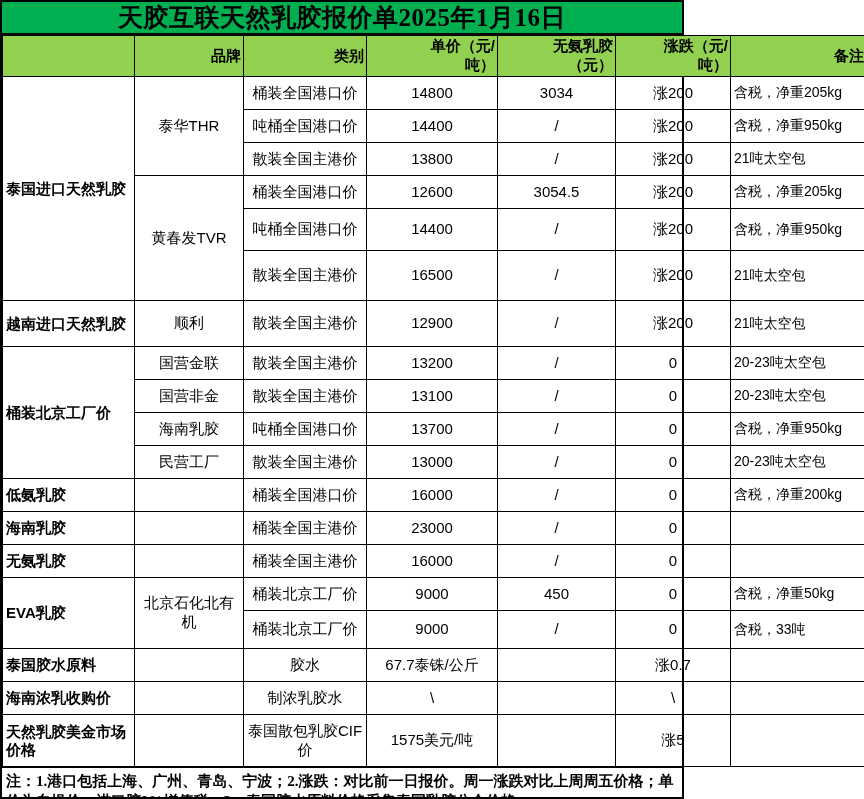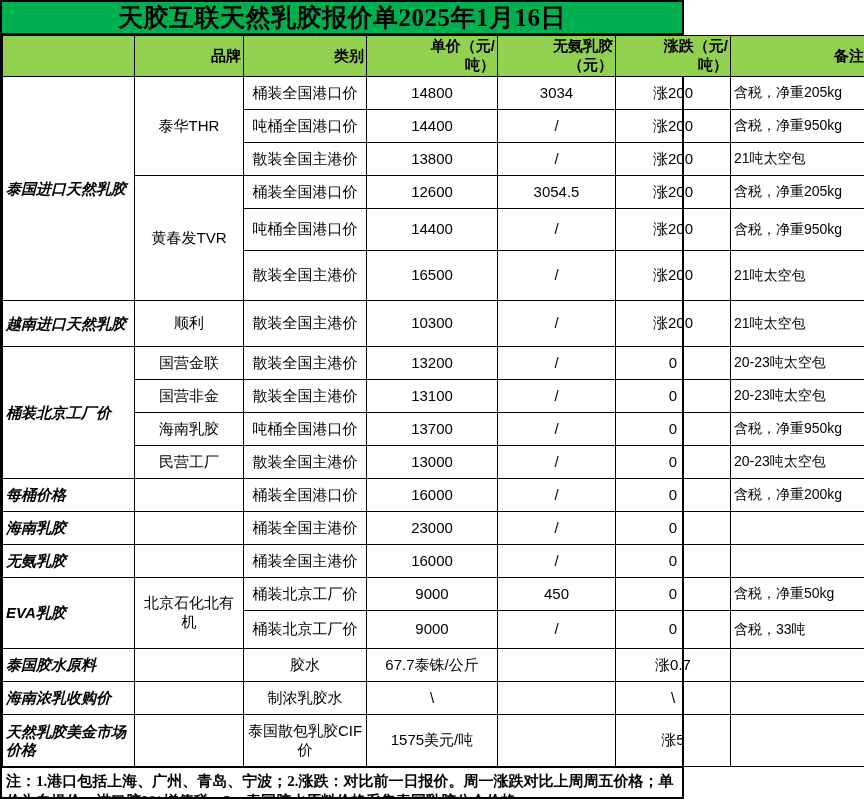--- a/index.html
+++ b/index.html
@@ -54,21 +54,20 @@
   td{
     font-size:15px;
     text-align:center;
     line-height:1.25;
   }
   td.col-group{
     text-align:left;
     font-weight:bold;
     line-height:1.2;
     padding-left:3px;
-    font-style:italic;
   }
   td.col-note{
     text-align:left;
     font-size:14px;
     padding-left:3px;
   }
   tbody tr{height:33px;}
   tbody tr:nth-child(5){height:42px;}
   tbody tr:nth-child(6){height:50px;}
   tbody tr:nth-child(7){height:46px;}
@@ -156,21 +155,21 @@
           <td class="col-category">散装全国主港价</td>
           <td class="col-price">16500</td>
           <td class="col-barrel">/</td>
           <td class="col-change">涨200</td>
           <td class="col-note">21吨太空包</td>
         </tr>
         <tr>
           <td class="col-group">越南进口天然乳胶</td>
           <td class="col-brand">顺利</td>
           <td class="col-category">散装全国主港价</td>
-          <td class="col-price">10300</td>
+          <td class="col-price">12900</td>
           <td class="col-barrel">/</td>
           <td class="col-change">涨200</td>
           <td class="col-note">21吨太空包</td>
         </tr>
         <tr>
           <td class="col-group" rowspan="4">桶装北京工厂价</td>
           <td class="col-brand">国营金联</td>
           <td class="col-category">散装全国主港价</td>
           <td class="col-price">13200</td>
           <td class="col-barrel">/</td>
@@ -195,21 +194,21 @@
         </tr>
         <tr>
           <td class="col-brand">民营工厂</td>
           <td class="col-category">散装全国主港价</td>
           <td class="col-price">13000</td>
           <td class="col-barrel">/</td>
           <td class="col-change">0</td>
           <td class="col-note">20-23吨太空包</td>
         </tr>
         <tr>
-          <td class="col-group">每桶价格</td>
+          <td class="col-group">低氨乳胶</td>
           <td class="col-brand"></td>
           <td class="col-category">桶装全国港口价</td>
           <td class="col-price">16000</td>
           <td class="col-barrel">/</td>
           <td class="col-change">0</td>
           <td class="col-note">含税，净重200kg</td>
         </tr>
         <tr>
           <td class="col-group">海南乳胶</td>
           <td class="col-brand"></td>

